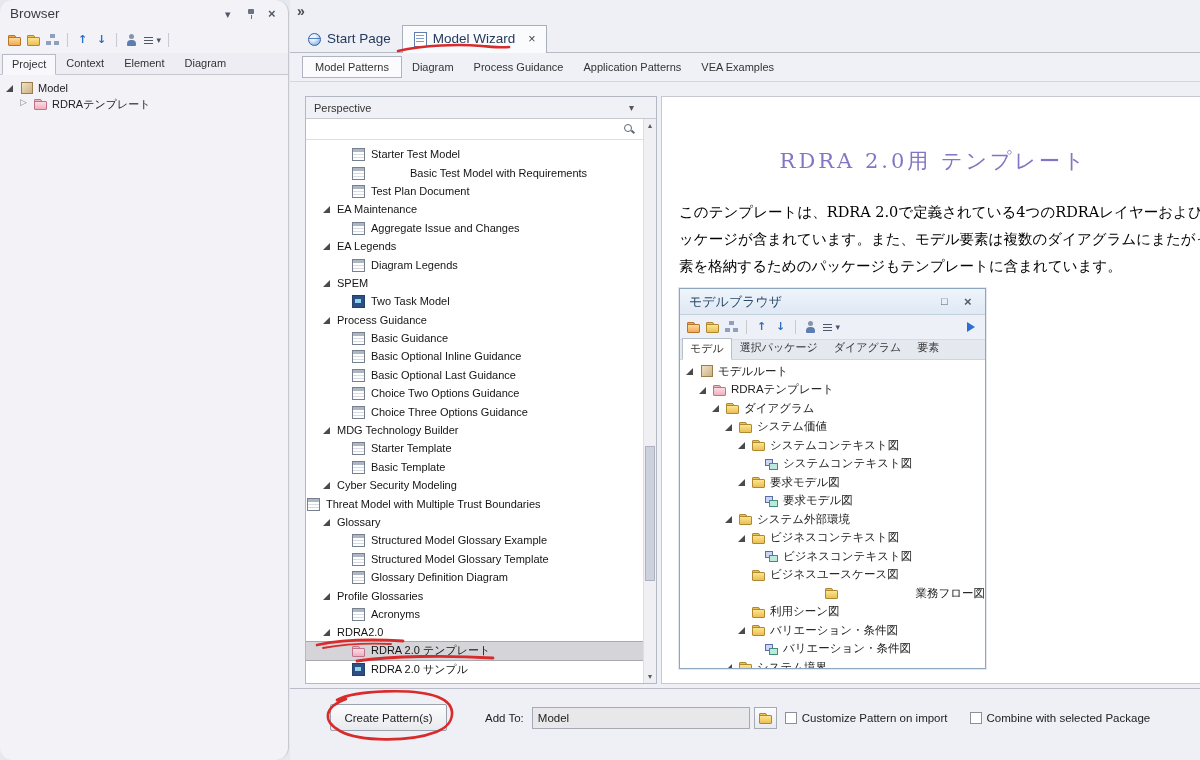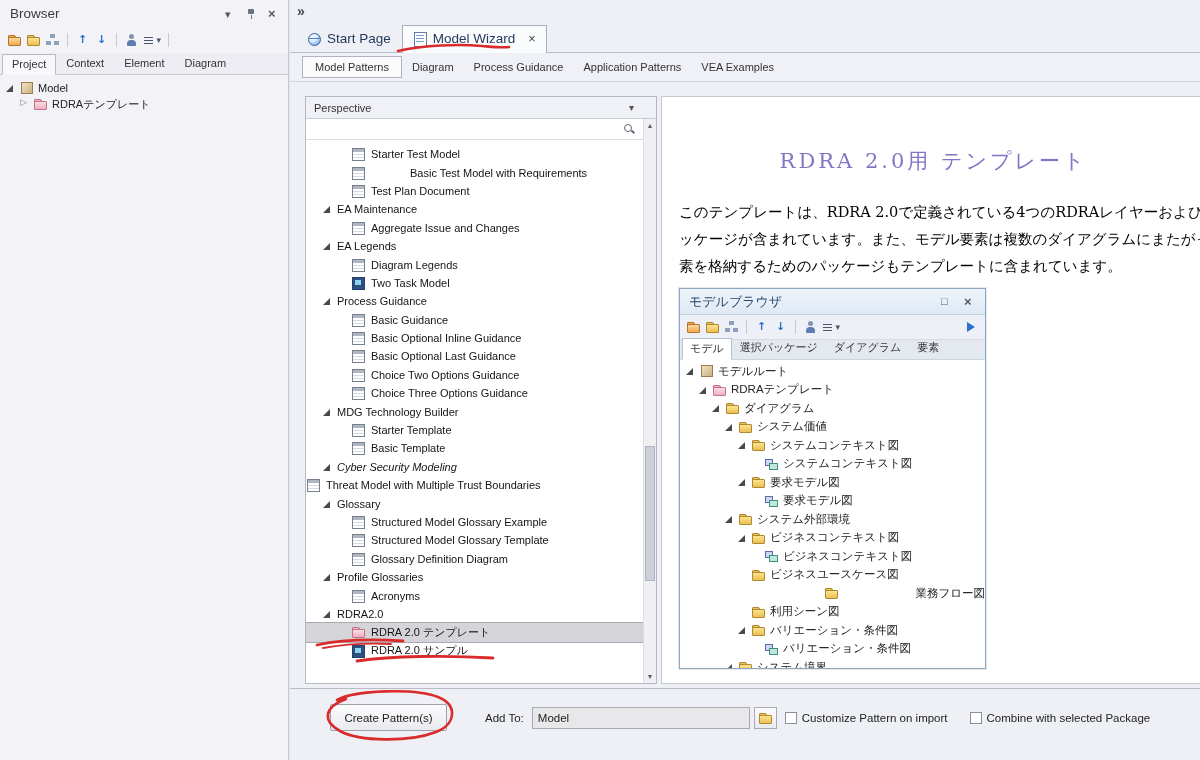--- a/index.html
+++ b/index.html
@@ -48,21 +48,21 @@
   .ic-diagram-icon::after{content:"";position:absolute;left:5px;top:6px;width:7px;height:5px;background:#bfe8dd;border:1px solid #3f8f7b;}
   .ic-play-icon::before{content:"";position:absolute;left:3px;top:2px;border-left:8px solid #2d6fd0;border-top:5px solid transparent;border-bottom:5px solid transparent;}
   .tdiv{display:inline-block;width:1px;height:14px;background:#c8cad2;margin:0 3px;flex:none;}
 
   
   .mk{display:inline-block;width:9px;height:10px;position:relative;flex:none;}
   .mk-expanded::before{content:"";position:absolute;left:0;bottom:1px;width:0;height:0;border-bottom:7px solid #4a4a4a;border-left:7px solid transparent;}
   .mk-collapsed::before{content:"▷";position:absolute;left:0;top:-2px;font-size:9px;color:#8a8a8a;}
 
   
-  .browser-panel{position:absolute;left:0;top:0;width:289px;height:760px;background:#f2f2f7;border-right:1px solid #c6c7cf;}
+  .browser-panel{position:absolute;left:0;top:0;width:289px;height:760px;background:#f2f2f7;border-right:1px solid #c6c7cf;border-radius:13px;}
   .bp-titlebar{height:27px;display:flex;align-items:center;padding:0 8px 0 10px;}
   .bp-title{font-size:13.5px;color:#3a3a42;}
   .bp-ticons{margin-left:auto;display:flex;align-items:center;gap:6px;}
   .bp-toolbar{height:26px;display:flex;align-items:center;gap:4px;padding:0 7px;}
   .bp-tabs{height:22px;display:flex;align-items:flex-end;padding-left:2px;border-bottom:1px solid #c6c7cf;background:#ededf3;}
   .bp-tab{font-size:11px;color:#333;padding:3px 9px 4px;border:1px solid transparent;cursor:default;}
   .bp-tab.active{background:#f8f8fc;border-color:#b9bcc6;border-bottom-color:#f8f8fc;margin-bottom:-1px;}
   .bp-tree{padding-top:5px;}
   .trow{display:flex;align-items:center;height:16px;font-size:11px;color:#222;gap:4px;}
 
@@ -222,20 +222,24 @@
                 <span>Aggregate Issue and Changes</span>
               </div>
               <div class="prow" style="padding-left: 17px;">
                 <span class="mk mk-expanded"></span>
                 <span>EA Legends</span>
               </div>
               <div class="prow" style="padding-left: 45px;">
                 <span class="ic ic-pattern-icon"></span>
                 <span>Diagram Legends</span>
               </div>
+              <div class="prow" style="padding-left: 17px;">
+                <span class="mk mk-expanded"></span>
+                <span>SPEM</span>
+              </div>
               <div class="prow" style="padding-left: 45px;">
                 <span class="ic ic-pattern-alt-icon"></span>
                 <span>Two Task Model</span>
               </div>
               <div class="prow" style="padding-left: 17px;">
                 <span class="mk mk-expanded"></span>
                 <span>Process Guidance</span>
               </div>
               <div class="prow" style="padding-left: 45px;">
                 <span class="ic ic-pattern-icon"></span>
@@ -262,21 +266,21 @@
                 <span>MDG Technology Builder</span>
               </div>
               <div class="prow" style="padding-left: 45px;">
                 <span class="ic ic-pattern-icon"></span>
                 <span>Starter Template</span>
               </div>
               <div class="prow" style="padding-left: 45px;">
                 <span class="ic ic-pattern-icon"></span>
                 <span>Basic Template</span>
               </div>
-              <div class="prow" style="padding-left: 17px; font-style: italic;">
+              <div class="prow" style="padding-left: 17px;">
                 <span class="mk mk-expanded"></span>
                 <span>Cyber Security Modeling</span>
               </div>
               <div class="prow" style="">
                 <span class="ic ic-pattern-icon"></span>
                 <span>Threat Model with Multiple Trust Boundaries</span>
               </div>
               <div class="prow" style="padding-left: 17px;">
                 <span class="mk mk-expanded"></span>
                 <span>Glossary</span>

